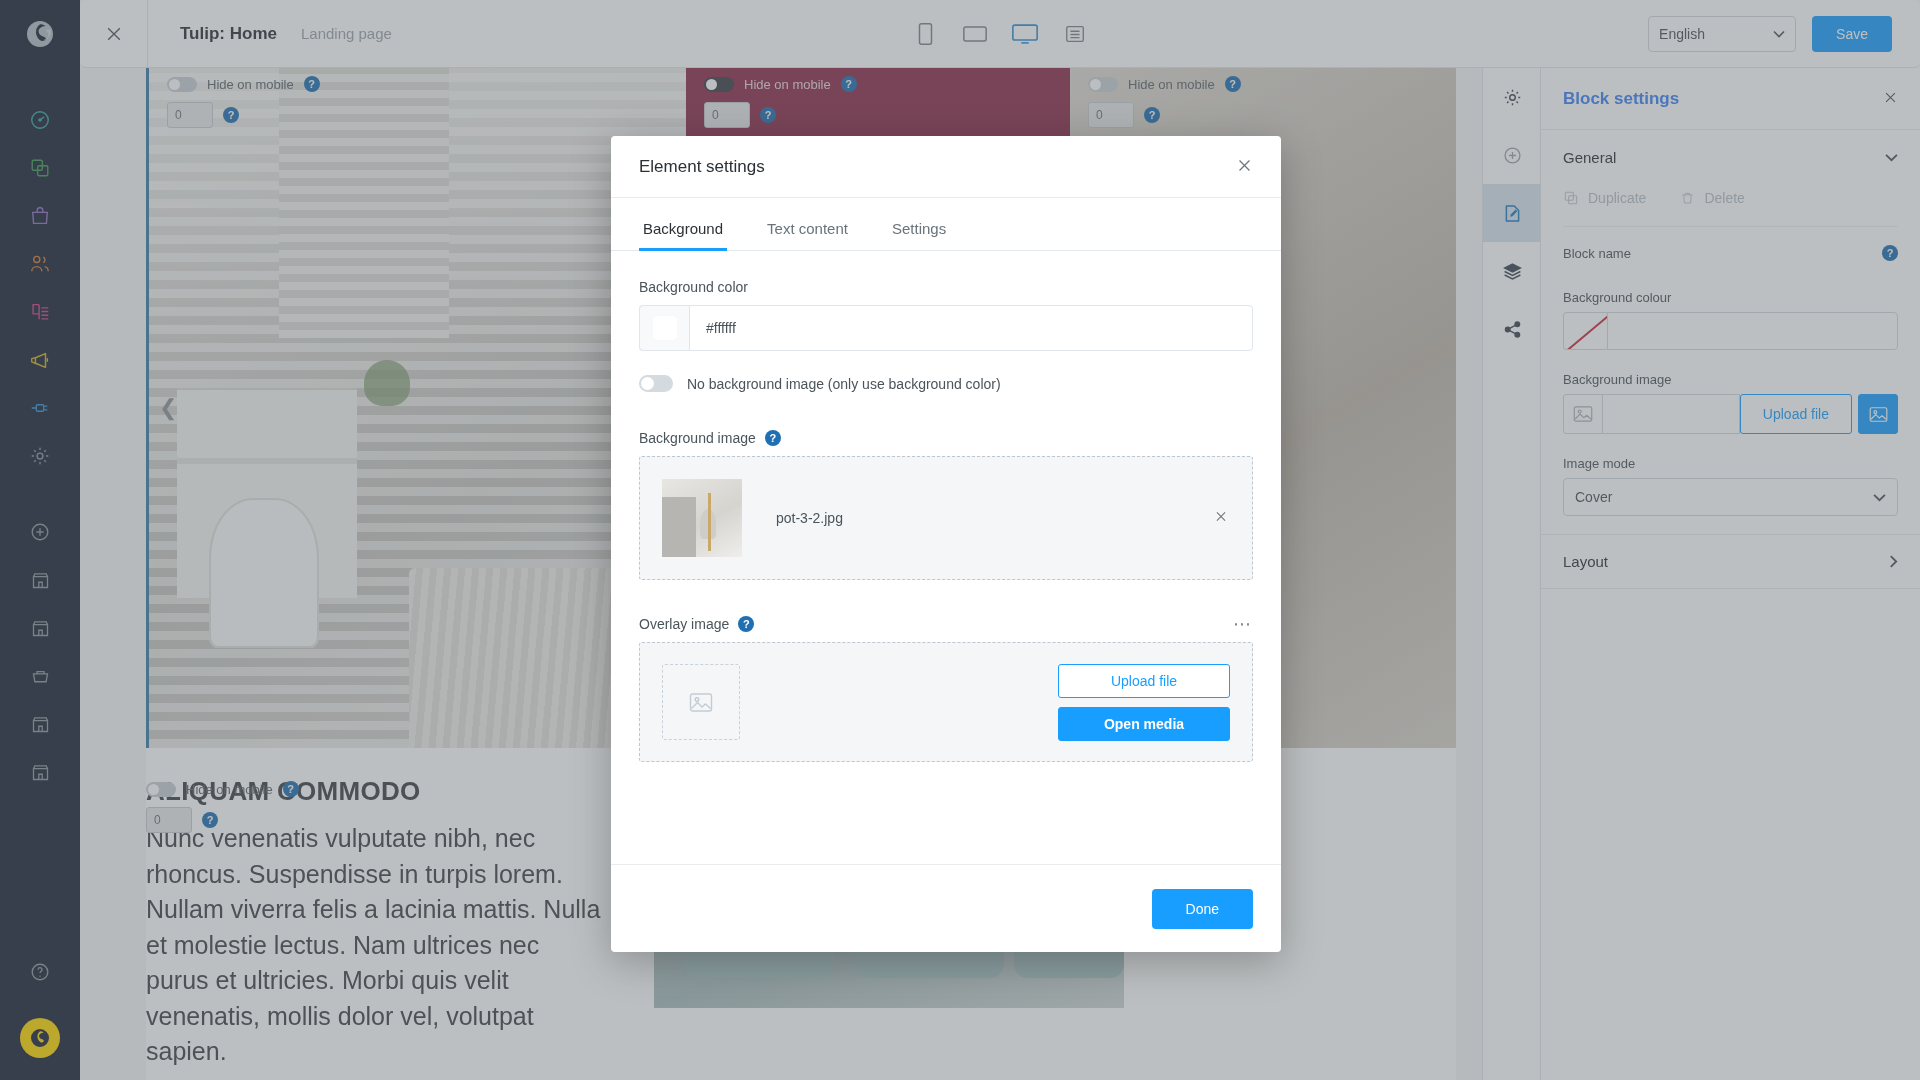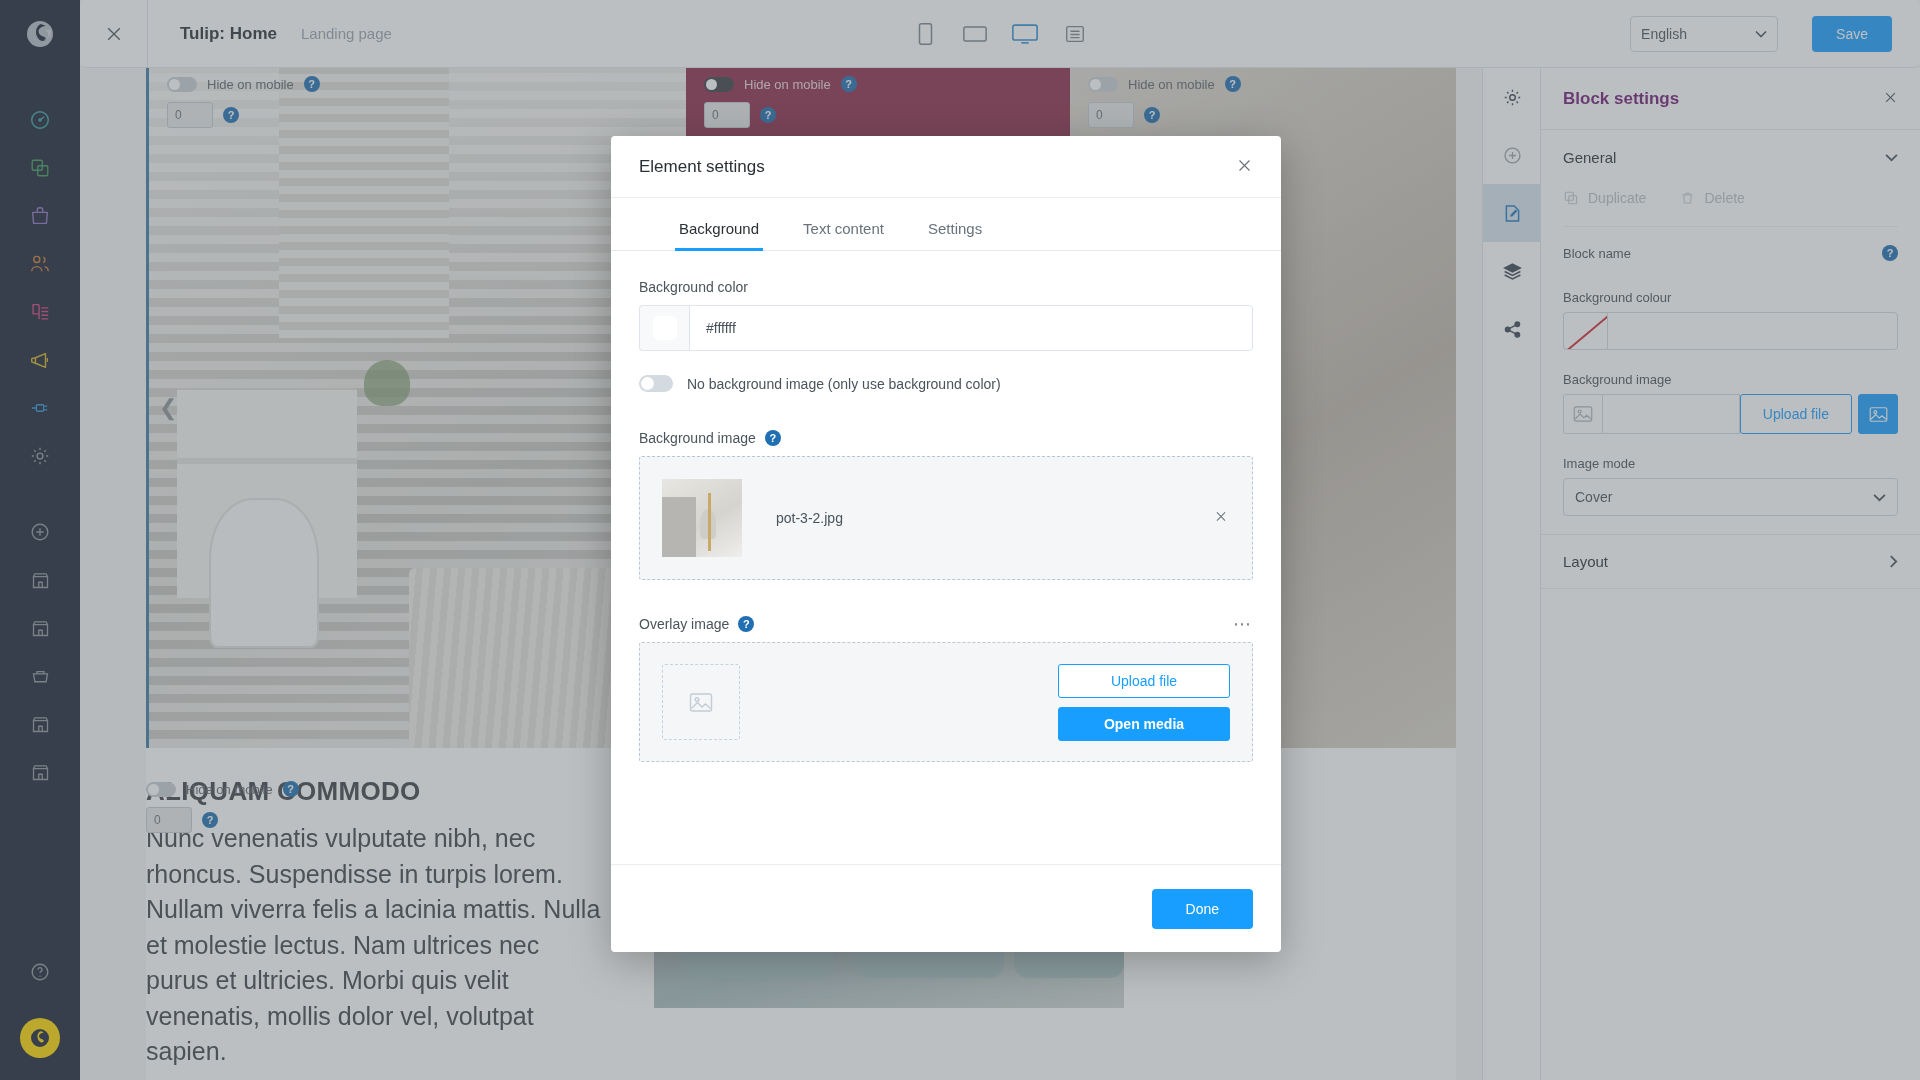--- a/index.html
+++ b/index.html
@@ -64,21 +64,21 @@
   .tb-sub {
     font-size: 15px; color: #9aa4ad; margin-left: 24px;
   }
   .tb-devices {
     position: absolute; left: 50%; transform: translateX(-50%);
     display: flex; align-items: center; gap: 20px;
   }
   .dev-ico { cursor: pointer; display: flex; align-items: center; justify-content: center; width: 30px; height: 30px;}
   .tb-right {
     position: absolute; right: 28px; top: 0; height: 68px;
-    display: flex; align-items: center; gap: 34px;
+    display: flex; align-items: center; gap: 16px;
   }
   .lang-select {
     width: 148px; height: 36px;
     border: 1px solid #d1d9e0; border-radius: 4px;
     background: #fff; display: flex; align-items: center;
     padding: 0 10px; justify-content: space-between;
     font-size: 14px; color: #4a545b; cursor: pointer;
   }
   .save-btn {
     background: #189eff; color: #fff; border: none;
@@ -218,21 +218,21 @@
     width: 380px; height: 1012px;
     background: #fff;
     border-left: 1px solid #e0e6eb;
     z-index: 45;
   }
   .panel-head {
     height: 62px; display: flex; align-items: center;
     justify-content: space-between; padding: 0 22px;
     border-bottom: 1px solid #e9edf0;
   }
-  .panel-title { font-size: 17px; font-weight: bold; color: #701a75; }
+  .panel-title { font-size: 17px; font-weight: bold; color: #3b82f6; }
   .panel-x { cursor: pointer; color: #4a545b; font-size: 18px; line-height: 1; }
   .acc-head {
     height: 54px; display: flex; align-items: center;
     justify-content: space-between; padding: 0 22px;
     font-size: 15px; color: #2b3136; cursor: pointer;
   }
   .acc-body { padding: 0 22px 18px 22px; }
   .dup-del {
     display: flex; gap: 34px; padding: 6px 0 20px 0; align-items: center;
   }
@@ -303,21 +303,21 @@
   .m-x { font-size: 20px; color: #6b7479; cursor: pointer; line-height: 1; }
   .m-tabs {
     display: flex; gap: 0; padding: 22px 28px 0 28px;
     border-bottom: 1px solid #e4e9ed; position: relative;
   }
   .m-tab {
     font-size: 15px; color: #68737c; padding: 0 22px 13px 22px; cursor: pointer;
     position: relative;
   }
   .m-tab:first-child { padding-left: 4px; }
-  .m-tab.active { color: #2b3136; margin-left: 36px; }
+  .m-tab.active { color: #2b3136; }
   .m-tab.active:after {
     content: ""; position: absolute; left: 0; right: 18px; bottom: -1px;
     height: 3px; background: #189eff;
   }
   .m-body { flex: 1 1 auto; padding: 28px 28px 0 28px; overflow: hidden; }
   .m-lbl {
     font-size: 14px; color: #4a545b; margin-bottom: 10px;
     display: flex; align-items: center; gap: 9px;
   }
   .color-group { display: flex; height: 46px; margin-bottom: 24px; }

